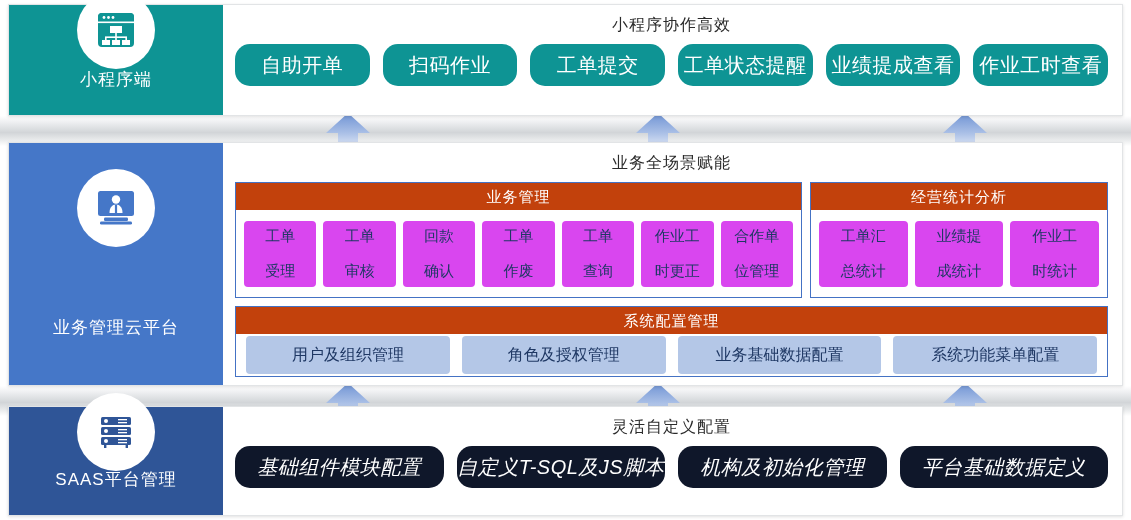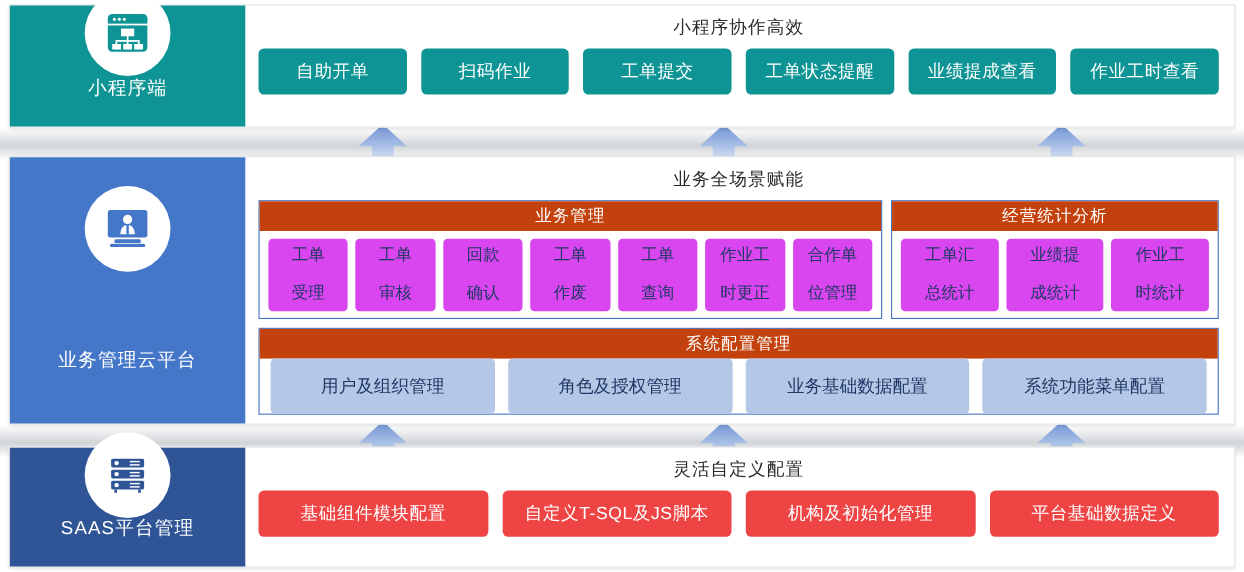--- a/index.html
+++ b/index.html
@@ -55,26 +55,26 @@
   .content{flex:1;position:relative;padding:6px 14px 8px 12px;box-sizing:border-box;
            display:flex;flex-direction:column;}
   .band-title{
     text-align:center;font-weight:normal;font-size:16px;color:#2b2b2b;
     letter-spacing:1px;margin:4px 0 8px 0;
   }
 
   
   .pill-row{display:flex;gap:13px;justify-content:space-between;}
   .pill{
-    flex:1;border-radius:5px;color:#ffffff;font-size:16px;
+    flex:1;border-radius:15px;color:#ffffff;font-size:20px;
     display:flex;align-items:center;justify-content:center;
     height:42px;letter-spacing:.5px;white-space:nowrap;
   }
   .pill-teal{background:#0e9494;}
-  .pill-dark{background:#ef4444;}
+  .pill-dark{background:#0f172a;font-style:italic;}
 
   
   .mid-top{display:flex;gap:8px;height:116px;}
   .panel{border:1px solid #4472c4;background:#ffffff;display:flex;flex-direction:column;}
   .panel-biz{flex:0 0 565px;}
   .panel-stat{flex:1;}
   .panel-head{
     background:#c2410c;color:#ffffff;font-size:15px;text-align:center;
     line-height:27px;height:27px;letter-spacing:1px;
   }
@@ -84,21 +84,21 @@
     font-size:15px;text-align:left;line-height:1.18;
     display:flex;align-items:center;justify-content:center;
     height:66px;padding:0 2px;box-sizing:border-box;
   }
   .chip span{display:block;}
 
   .panel-sys{margin-top:8px;flex:1;display:flex;flex-direction:column;}
   .panel-sys .panel-body{gap:12px;padding:0 10px;}
   .chip-wide{
     flex:1;background:#b4c7e7;border-radius:4px;color:#1f3864;
-    font-size:16px;text-align:center;height:50px;
+    font-size:16px;text-align:center;height:38px;
     display:flex;align-items:center;justify-content:center;white-space:nowrap;
   }
 
   
   .arrow{position:absolute;width:46px;height:34px;}
   .arrow svg{display:block;}
 </style>
 </head>
 <body>
 

